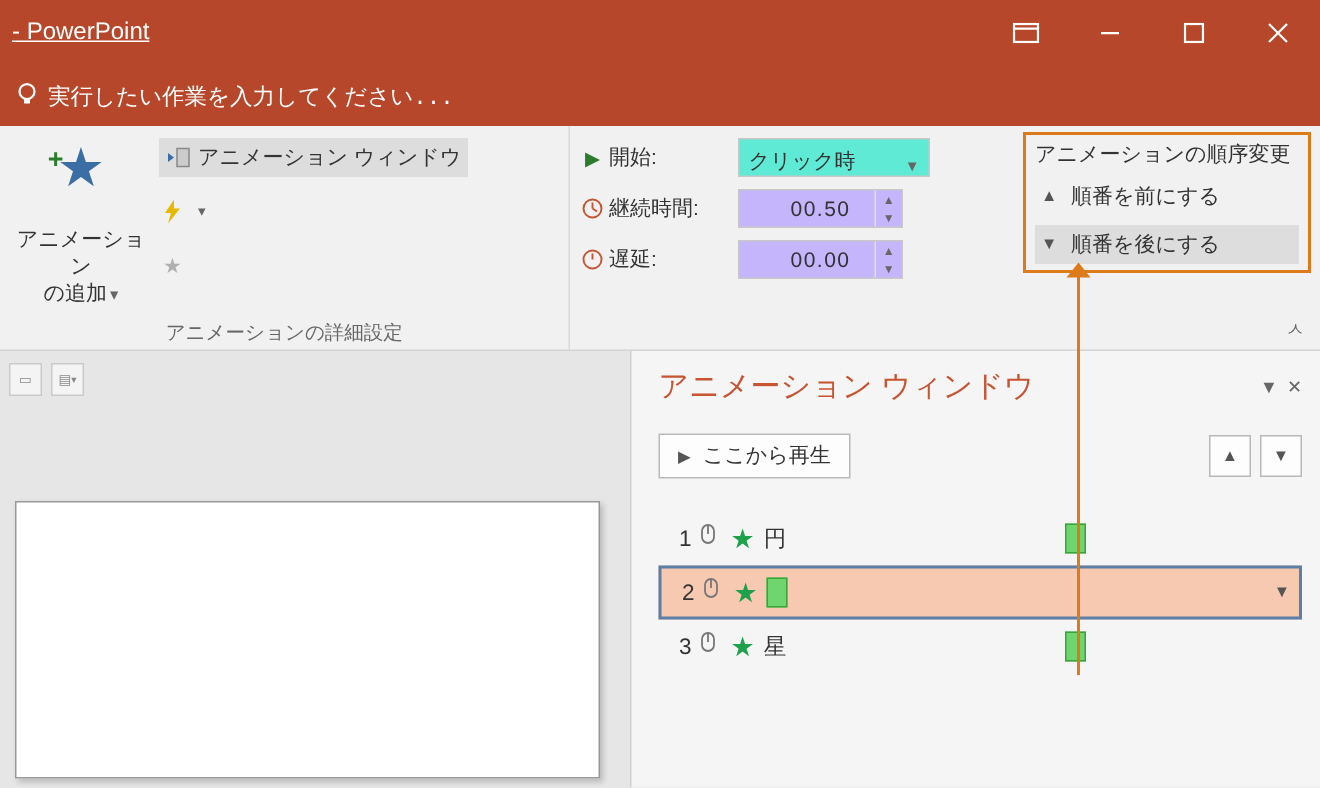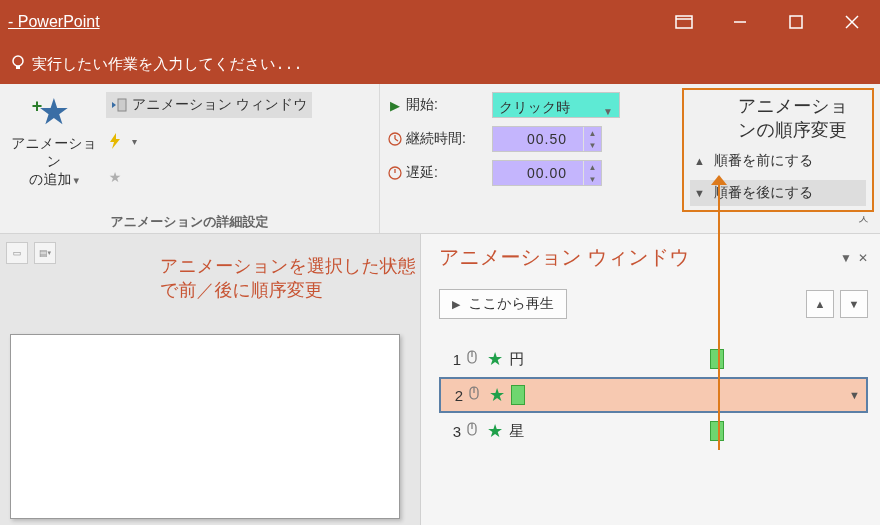--- a/index.html
+++ b/index.html
@@ -78,21 +78,20 @@
     display: flex;
     align-items: flex-start;
     padding: 4px 6px 0 6px;
   }
   .group-label {
     text-align: center;
     font-size: 13px;
     color: #666;
     padding: 2px 0 4px 0;
     height: 22px;
-    font-weight: bold;
   }
   
   .add-anim {
     display: flex;
     flex-direction: column;
     align-items: center;
     width: 96px;
     padding: 6px 0 0 0;
   }
   .add-anim .star {
@@ -101,21 +100,21 @@
     font-size: 36px;
     line-height: 36px;
   }
   .add-anim .plus {
     position: absolute;
     top: -6px; left: -6px;
     color: #2b7d2b;
     font-size: 18px;
     font-weight: bold;
   }
-  .add-anim .lbl { text-align: center; font-size: 14px; line-height: 18px; margin-top: 4px; }
+  .add-anim .lbl { text-align: center; font-size: 14px; line-height: 18px; margin-top: 20px; }
   .add-anim .arrow { font-size: 11px; color: #666; margin-left: 2px; }
   
   .adv-list {
     display: flex;
     flex-direction: column;
     gap: 10px;
     padding: 4px 4px;
   }
   .adv-item {
     display: flex;
@@ -174,21 +173,21 @@
   }
   
   .reorder-box {
     border: 2px solid #dd7a1c;
     padding: 4px 6px;
     width: 192px;
     display: flex;
     flex-direction: column;
     gap: 6px;
   }
-  .reorder-title { font-size: 18px; margin-left: 48px; }
+  .reorder-title { font-size: 14px; }
   .reorder-btn {
     display:flex; align-items:center;
     font-size:14px; height:26px; padding:0 4px;
   }
   .reorder-btn.highlight { background:#dddddd; }
   .reorder-tri { width:16px; font-size:11px; color:#555; margin-right:4px; }
   .collapse {
     position:absolute; bottom:4px; right:10px; font-size:13px; color:#666;
   }
   
@@ -462,21 +461,20 @@
   </div>
   <span class="collapse">ㅅ</span>
 </div>
 
 <div class="work-area">
   <div class="slide-pane">
     <div class="toolbar-small">
       <div class="icon-btn">▭</div>
       <div class="icon-btn">▤<span style="font-size:7px;">▾</span></div>
     </div>
-    <div class="annotation">アニメーションを選択した状態で前／後に順序変更</div>
     <div class="slide-canvas"></div>
   </div>
 
   <div class="anim-pane">
     <div class="pane-header">
       <span class="pane-title">アニメーション ウィンドウ</span>
       <span class="pane-hdr-ctrls">
         <span>▼</span>
         <span style="margin-left:4px;">✕</span>
       </span>

